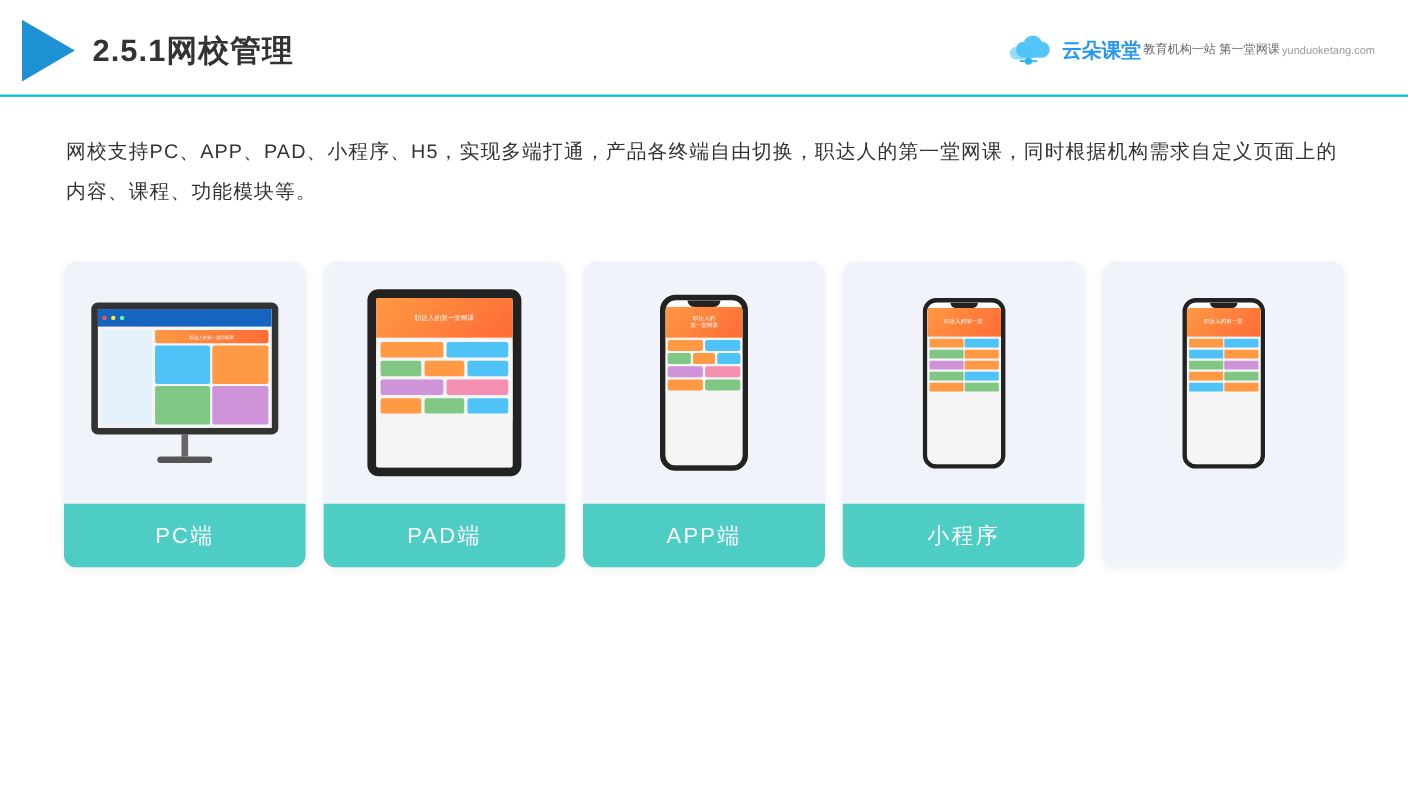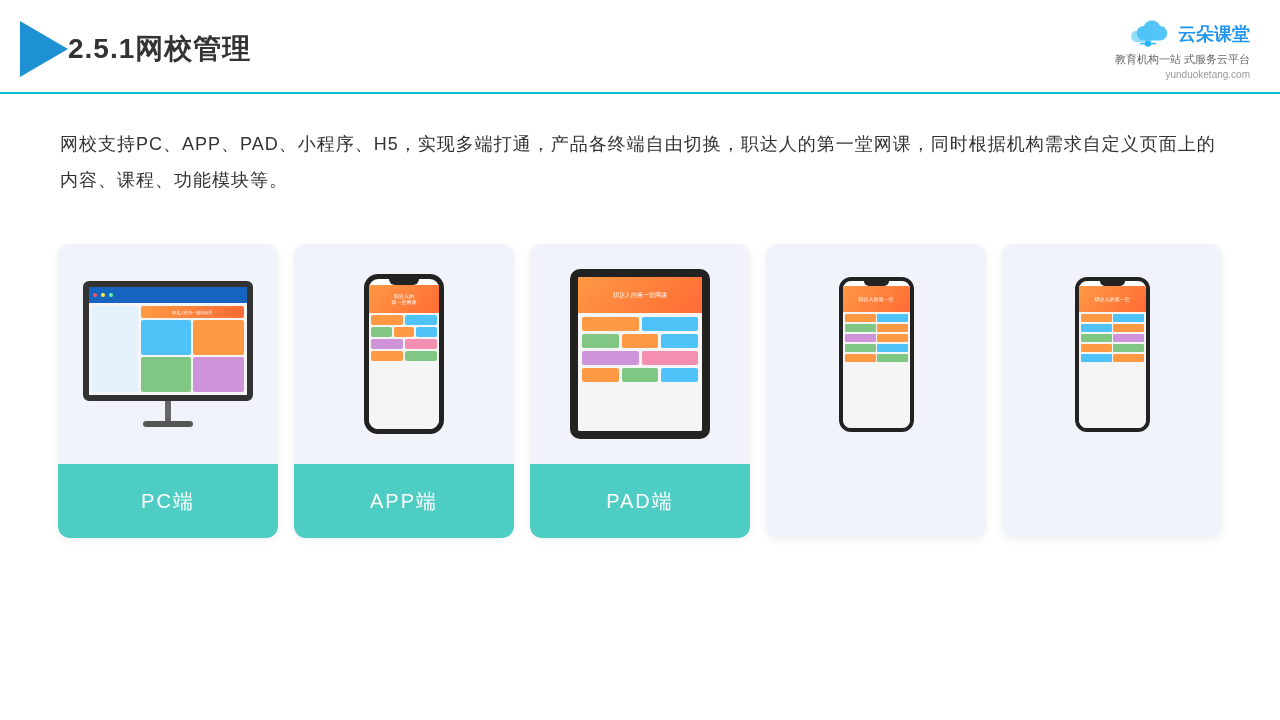--- a/index.html
+++ b/index.html
@@ -17,41 +17,42 @@
       display: flex;
       align-items: center;
       justify-content: space-between;
       padding: 18px 30px 12px 20px;
       border-bottom: 2px solid #00bcd4;
     }
 
     .header-left {
       display: flex;
       align-items: center;
+      gap: 16px;
     }
 
     .logo-triangle {
       width: 0;
       height: 0;
       border-top: 28px solid transparent;
       border-bottom: 28px solid transparent;
       border-left: 48px solid #1e90d4;
     }
 
     .page-title {
       font-size: 28px;
       font-weight: bold;
       color: #333;
       letter-spacing: 1px;
     }
 
     .header-right {
       display: flex;
-      flex-direction: column;
-      align-items: flex-end;
+      flex-direction: row;
+      align-items: center;
       gap: 2px;
     }
 
     .brand-logo {
       display: flex;
       align-items: center;
       gap: 6px;
     }
 
     .cloud-icon {
@@ -108,21 +109,21 @@
     .card-image-area {
       height: 220px;
       display: flex;
       align-items: center;
       justify-content: center;
       padding: 16px;
       background: #f0f4fa;
     }
 
     .card-label {
-      height: 74px;
+      height: 58px;
       display: flex;
       align-items: center;
       justify-content: center;
       font-size: 20px;
       color: #fff;
       font-weight: 500;
       background: #4ecdc4;
       border-radius: 0 0 8px 8px;
       letter-spacing: 2px;
     }
@@ -352,21 +353,21 @@
     <div class="brand-logo">
       <svg class="cloud-icon" viewBox="0 0 60 40" fill="none" xmlns="http://www.w3.org/2000/svg">
         <path d="M45 28 C50 28 54 24 54 19 C54 14 50 10 45 10 C44 6 40 3 35 3 C30 3 26 6 25 10 C20 10 16 14 16 19 C16 24 20 28 25 28 Z" fill="#29b6f6" opacity="0.8"></path>
         <path d="M10 30 C14 30 17 27 17 23 C17 19 14 16 10 16 C9 13 6 11 3 11 C0 11 -3 13 -4 16 C-8 16 -11 19 -11 23 C-11 27 -8 30 -4 30 Z" fill="#4fc3f7" opacity="0.6" transform="translate(20,0)"></path>
         <circle cx="30" cy="32" r="4" fill="#29b6f6"></circle>
         <line x1="20" y1="32" x2="40" y2="32" stroke="#29b6f6" stroke-width="2"></line>
       </svg>
       <span class="brand-name">云朵课堂</span>
     </div>
     <span class="brand-tagline">教育机构一站
-式服务云平台</span>
+第一堂网课</span>
     <span class="brand-url">yunduoketang.com</span>
   </div>
 </div>
 
 <div class="description">
   <span>网校支持PC、APP、PAD、小程序、H5，实现多端打通，产品各终端自由切换，职达人的第一堂网课，同时根据机构需求自定义页面上的内容、课程、功能模块等。</span>
 </div>
 
 <div class="cards-container">
 
@@ -398,20 +399,53 @@
         </div>
         <div class="monitor-stand"></div>
         <div class="monitor-base"></div>
       </div>
     </div>
     <div class="card-label">PC端</div>
   </div>
 
   <div class="card">
     <div class="card-image-area">
+      <div class="tablet-mockup">
+        <div class="tablet-screen">
+          <div class="tablet-screen-header">
+            <div style="font-size:6px;color:white;text-align:center;">职达人的第一堂网课</div>
+          </div>
+          <div class="tablet-content">
+            <div class="tablet-content-row">
+              <div class="tablet-content-block orange"></div>
+              <div class="tablet-content-block"></div>
+            </div>
+            <div class="tablet-content-row">
+              <div class="tablet-content-block green"></div>
+              <div class="tablet-content-block orange"></div>
+              <div class="tablet-content-block"></div>
+            </div>
+            <div class="tablet-content-row">
+              <div class="tablet-content-block" style="background:#ce93d8;"></div>
+              <div class="tablet-content-block" style="background:#f48fb1;"></div>
+            </div>
+            <div class="tablet-content-row">
+              <div class="tablet-content-block orange"></div>
+              <div class="tablet-content-block green"></div>
+              <div class="tablet-content-block"></div>
+            </div>
+          </div>
+        </div>
+      </div>
+    </div>
+    <div class="card-label">PAD端</div>
+  </div>
+
+  <div class="card">
+    <div class="card-image-area">
       <div class="phone-mockup">
         <div class="phone-notch"></div>
         <div class="phone-screen">
           <div class="phone-screen-header">
             <div class="phone-screen-text">职达人的<br>第一堂网课</div>
           </div>
           <div class="phone-content">
             <div class="phone-content-row">
               <div class="phone-content-block orange"></div>
               <div class="phone-content-block blue"></div>
@@ -427,53 +461,20 @@
             </div>
             <div class="phone-content-row">
               <div class="phone-content-block orange"></div>
               <div class="phone-content-block green"></div>
             </div>
           </div>
         </div>
       </div>
     </div>
     <div class="card-label">APP端</div>
-  </div>
-
-  <div class="card">
-    <div class="card-image-area">
-      <div class="tablet-mockup">
-        <div class="tablet-screen">
-          <div class="tablet-screen-header">
-            <div style="font-size:6px;color:white;text-align:center;">职达人的第一堂网课</div>
-          </div>
-          <div class="tablet-content">
-            <div class="tablet-content-row">
-              <div class="tablet-content-block orange"></div>
-              <div class="tablet-content-block"></div>
-            </div>
-            <div class="tablet-content-row">
-              <div class="tablet-content-block green"></div>
-              <div class="tablet-content-block orange"></div>
-              <div class="tablet-content-block"></div>
-            </div>
-            <div class="tablet-content-row">
-              <div class="tablet-content-block" style="background:#ce93d8;"></div>
-              <div class="tablet-content-block" style="background:#f48fb1;"></div>
-            </div>
-            <div class="tablet-content-row">
-              <div class="tablet-content-block orange"></div>
-              <div class="tablet-content-block green"></div>
-              <div class="tablet-content-block"></div>
-            </div>
-          </div>
-        </div>
-      </div>
-    </div>
-    <div class="card-label">PAD端</div>
   </div>
 
   <div class="card">
     <div class="card-image-area">
       <div class="mini-phone">
         <div class="mini-phone-notch"></div>
         <div class="mini-phone-screen">
           <div class="mini-phone-header">
             <div style="font-size:5px;color:white;text-align:center;">职达人的第一堂</div>
           </div>
@@ -495,20 +496,21 @@
               <div class="mini-phone-block"></div>
             </div>
             <div class="mini-phone-row">
               <div class="mini-phone-block orange"></div>
               <div class="mini-phone-block green"></div>
             </div>
           </div>
         </div>
       </div>
     </div>
+    <div class="card-label">小程序</div>
   </div>
 
   <div class="card">
     <div class="card-image-area">
       <div class="mini-phone">
         <div class="mini-phone-notch"></div>
         <div class="mini-phone-screen">
           <div class="mini-phone-header">
             <div style="font-size:5px;color:white;text-align:center;">职达人的第一堂</div>
           </div>

